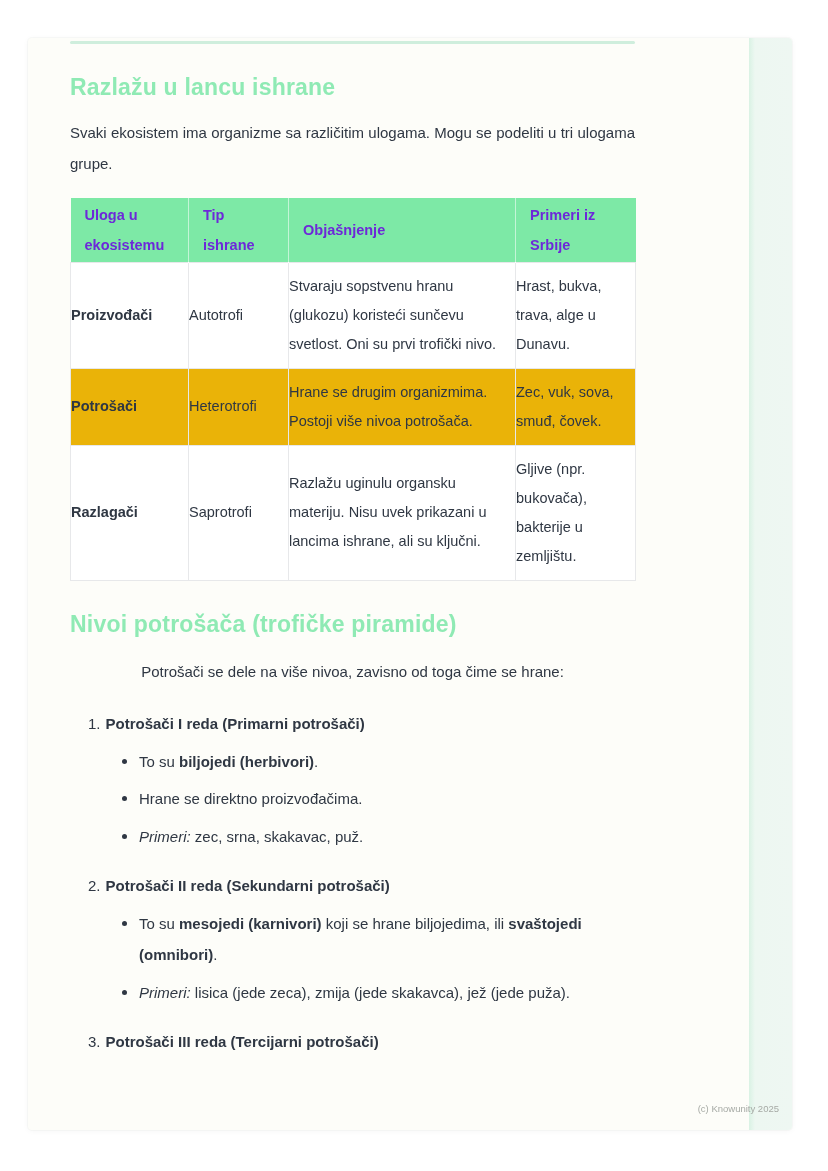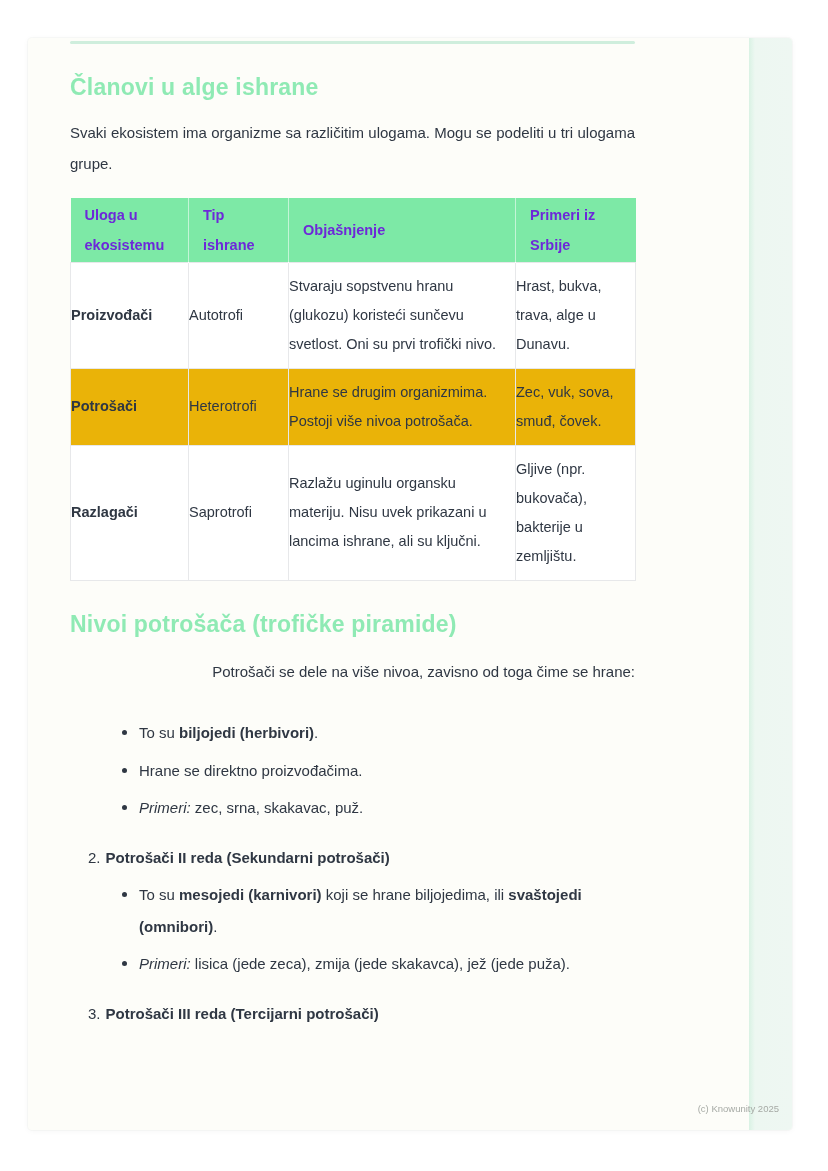--- a/index.html
+++ b/index.html
@@ -43,21 +43,21 @@
     letter-spacing:0.2px;
     line-height:1.3;
   }
   p.para {
     margin:14px 0 18px;
     width:565px;
     font-size:15px;
     line-height:2.1;
     text-align:justify;
   }
-  p.para-left { text-align:right; margin:16px 0 30px; }
+  p.para-left { text-align:center; margin:16px 0 21px; }
 
   table.info-table {
     width:565px;
     border-collapse:collapse;
     table-layout:fixed;
     font-size:14.5px;
     margin-top:8px;
   }
   .info-table col.c1 { width:118px; }
   .info-table col.c2 { width:100px; }
@@ -119,21 +119,21 @@
 </style>
 </head>
 <body>
 
 <div class="page-card">
   <div class="green-strip"></div>
 
   <div class="content">
     <div class="top-rule"></div>
 
-    <h2 class="section-title">Članovi u alge ishrane</h2>
+    <h2 class="section-title">Razlažu u lancu ishrane</h2>
     <p class="para">Svaki ekosistem ima organizme sa različitim ulogama. Mogu se podeliti u tri ulogama grupe.</p>
 
     <table class="info-table">
       <colgroup>
           <col class="c1">
           <col class="c2">
           <col class="c3">
           <col class="c4">
         </colgroup>
       <thead>
@@ -165,20 +165,23 @@
         </tr>
       </tbody>
     </table>
 
     <h2 class="section-title">Nivoi potrošača (trofičke piramide)</h2>
     <p class="para para-left">Potrošači se dele na više nivoa, zavisno od toga čime se hrane:</p>
 
     <ol class="levels-list">
 
       <li class="level-item">
+        <div class="level-head">
+          <span class="level-num">1.</span><span class="level-title">Potrošači I reda (Primarni potrošači)</span>
+        </div>
         <ul class="level-bullets">
           <li><span class="dot"></span><span class="seg-i"></span><span>To su </span><span class="seg-b">biljojedi (herbivori)</span><span>.</span><span class="seg-b"></span><span></span></li>
           <li><span class="dot"></span><span class="seg-i"></span><span>Hrane se direktno proizvođačima.</span><span class="seg-b"></span><span></span><span class="seg-b"></span><span></span></li>
           <li><span class="dot"></span><span class="seg-i">Primeri:</span><span> zec, srna, skakavac, puž.</span><span class="seg-b"></span><span></span><span class="seg-b"></span><span></span></li>
         </ul>
       </li>
 
       <li class="level-item">
         <div class="level-head">
           <span class="level-num">2.</span><span class="level-title">Potrošači II reda (Sekundarni potrošači)</span>

